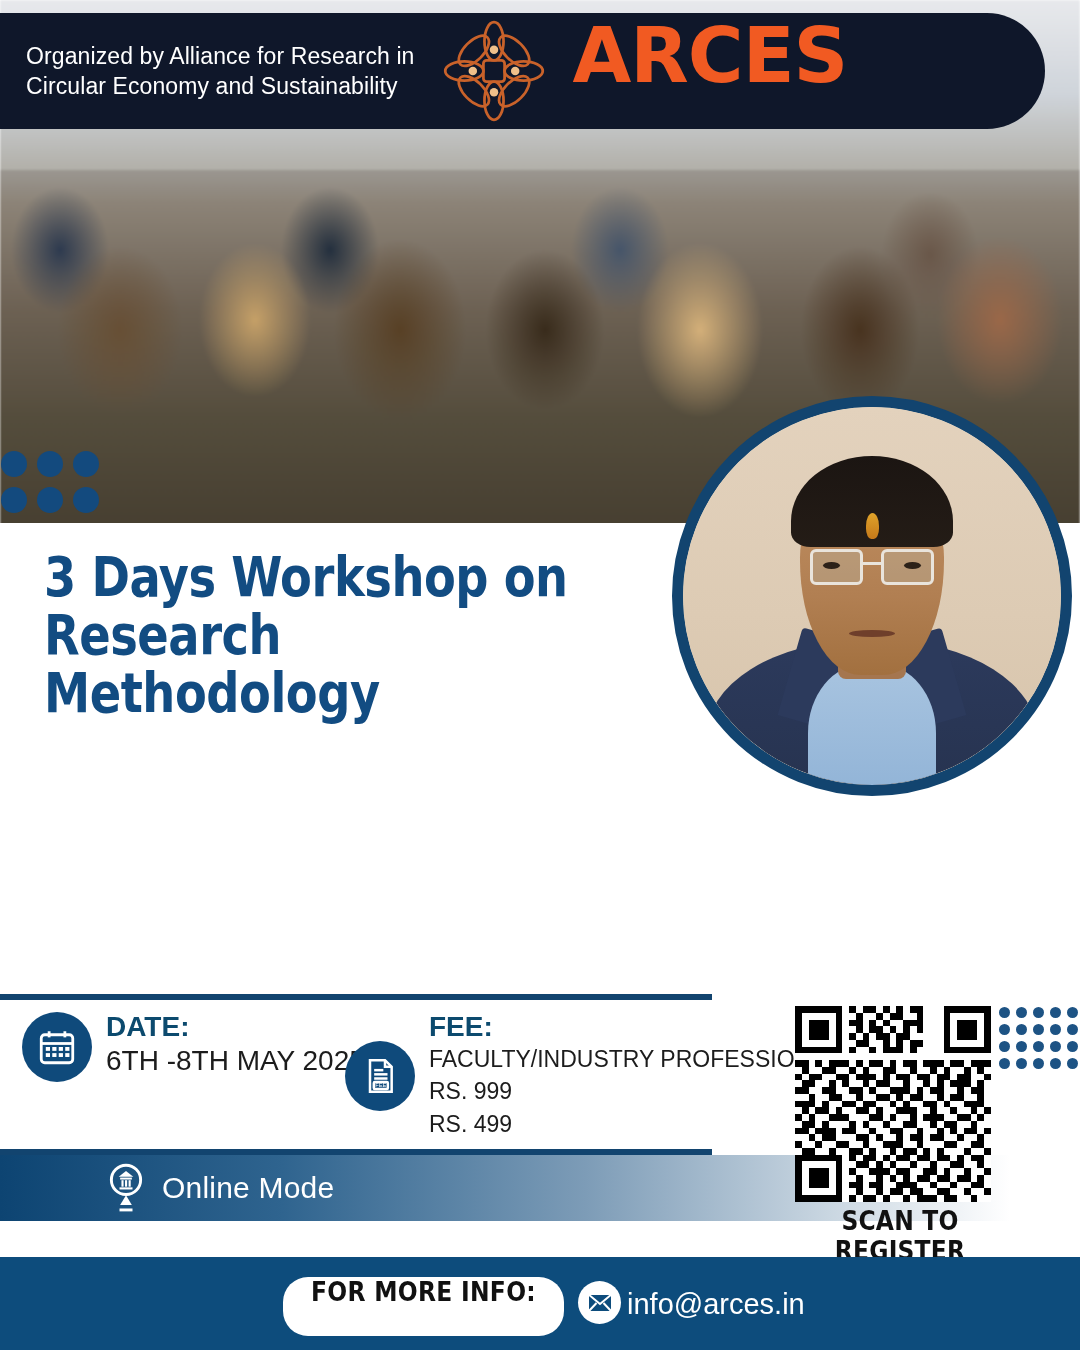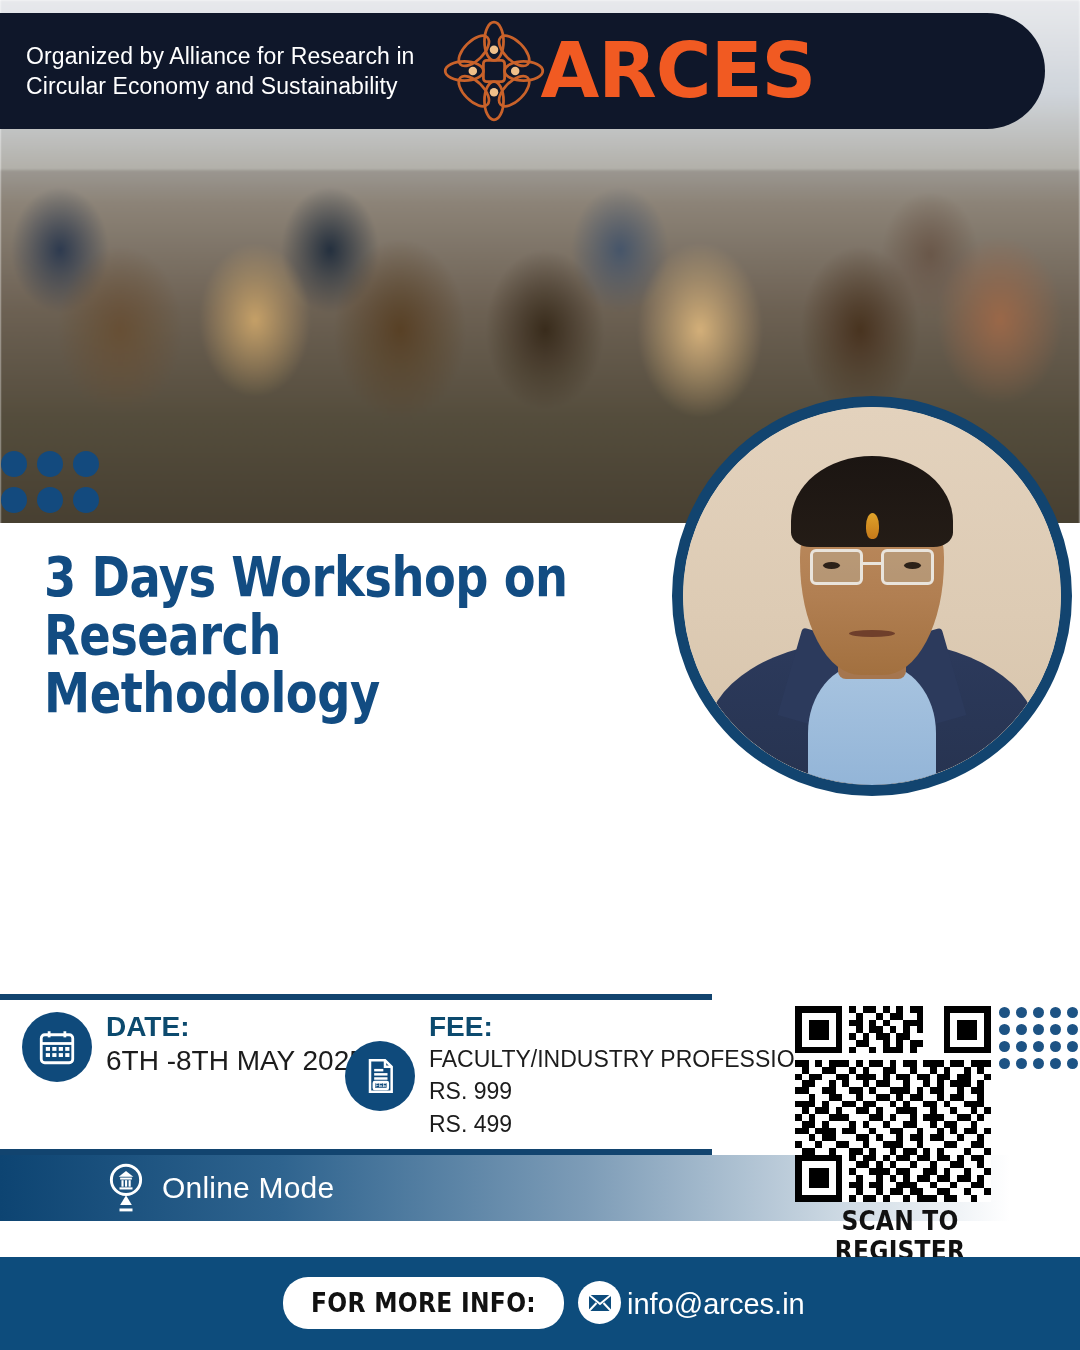--- a/index.html
+++ b/index.html
@@ -40,21 +40,21 @@
     background:linear-gradient(180deg, rgba(255,255,255,.10) 0%, rgba(0,0,0,0) 30%, rgba(0,0,0,.06) 100%);
   }
 
   
   .header-bar {
     position:absolute; left:0; top:13px; width:1045px; height:116px;
     background:#0f172a; border-radius:0 58px 58px 0;
     display:flex; align-items:center; padding-left:26px;
   }
   .org-text { color:#fff; font-size:23px; line-height:1.32; font-weight:400; letter-spacing:.1px; }
-  .logo-wrap { display:flex; align-items:center; margin-left:26px; }
+  .logo-wrap { display:flex; margin-left:26px;gap:32px; }
   .brand-name {
     color:#f15a22; font-size:76px; font-weight:bold; letter-spacing:-1px;
     font-family:"DejaVu Sans", sans-serif; line-height:1; margin-left:-6px;
   }
 
   
   .dots-left { position:absolute; left:-4px; top:446px; }
   .dots-left .row { display:flex; }
   .dots-left .d { width:26px; height:26px; border-radius:50%; background:#134a7e; margin:5px; }
   .dots-right { position:absolute; left:996px; top:1004px; }
@@ -158,22 +158,22 @@
   .qr-canvas { width:196px; height:196px; background:#fff; position:relative; }
   .scan-label {
     position:absolute; left:780px; top:1206px; width:240px; text-align:center;
     color:#111; font-size:26px; font-weight:bold; letter-spacing:.2px;
     font-family:"DejaVu Sans Condensed","Liberation Sans Narrow","Liberation Sans",sans-serif;
   }
 
   
   .footer { position:absolute; left:0; top:1257px; width:1080px; height:93px; background:#0d4c7c; }
   .info-pill {
-    position:absolute; left:283px; top:1277px; width:281px; height:52px;
-    background:#fff; border-radius:25px; display:flex; align-items:center; justify-content:center;
+    position:absolute; left:283px; top:1277px; width:281px; height:59px;
+    background:#fff; border-radius:25px; display:flex; justify-content:center;
   }
   .info-pill span {
     color:#111; font-size:26px; font-weight:bold; letter-spacing:.3px;
     font-family:"DejaVu Sans Condensed","Liberation Sans Narrow","Liberation Sans",sans-serif;
   }
   .mail-circle {
     position:absolute; left:578px; top:1281px; width:43px; height:43px; border-radius:50%;
     background:#fff; display:flex; align-items:center; justify-content:center;
   }
   .mail-text { position:absolute; left:627px; top:1288px; color:#fff; font-size:29px; }

